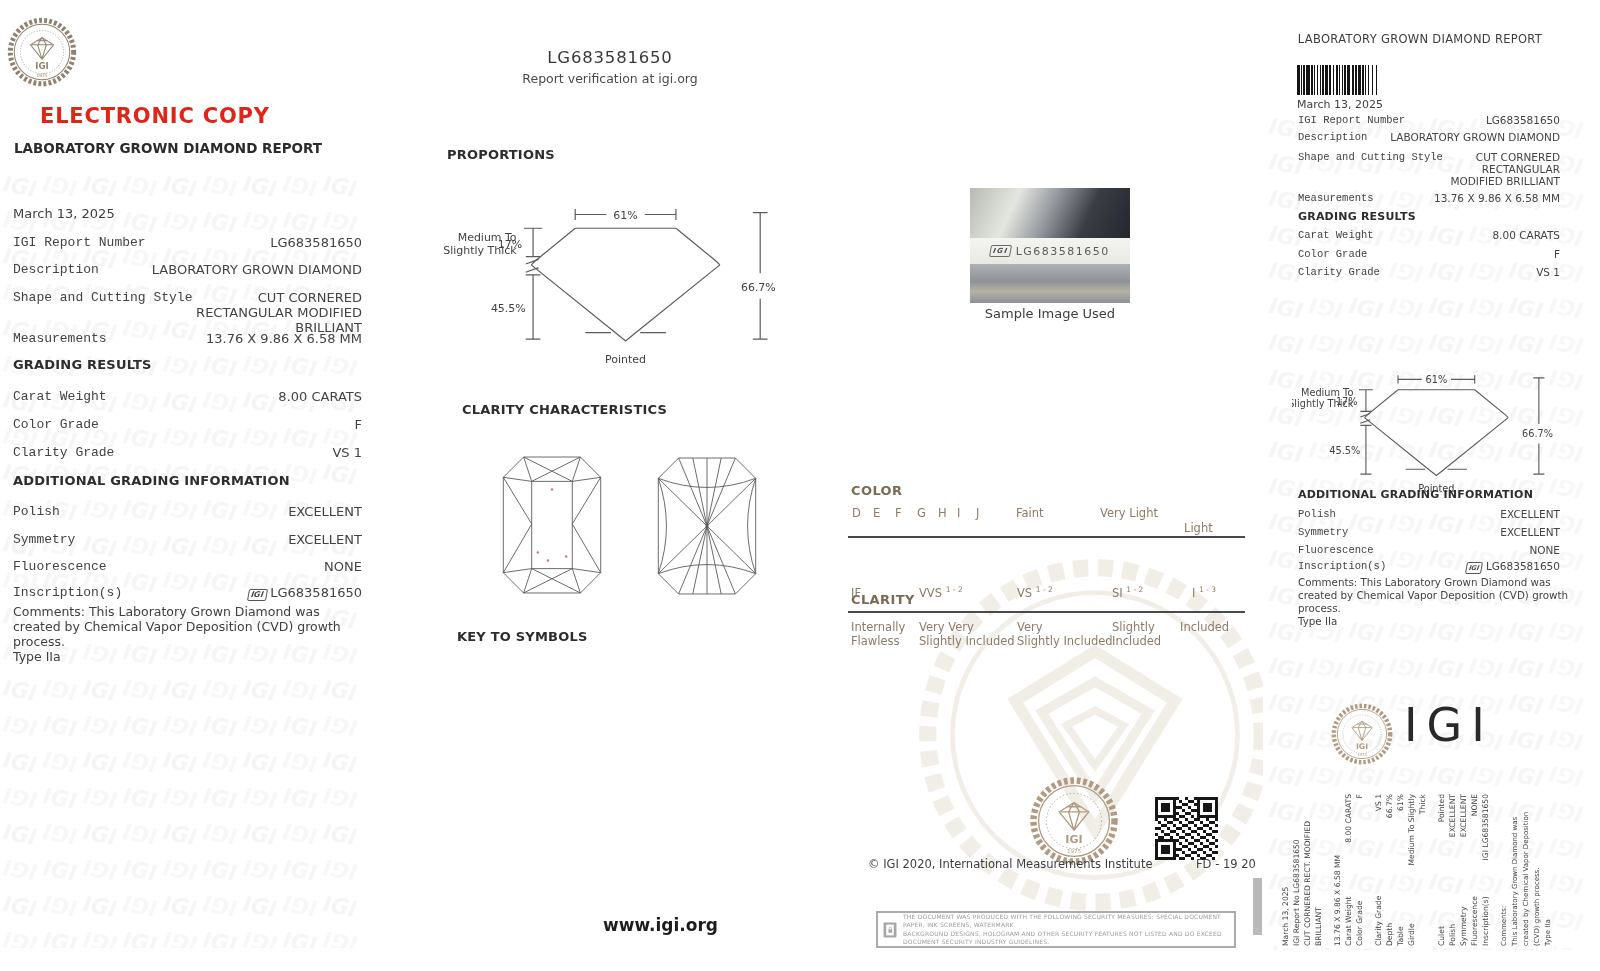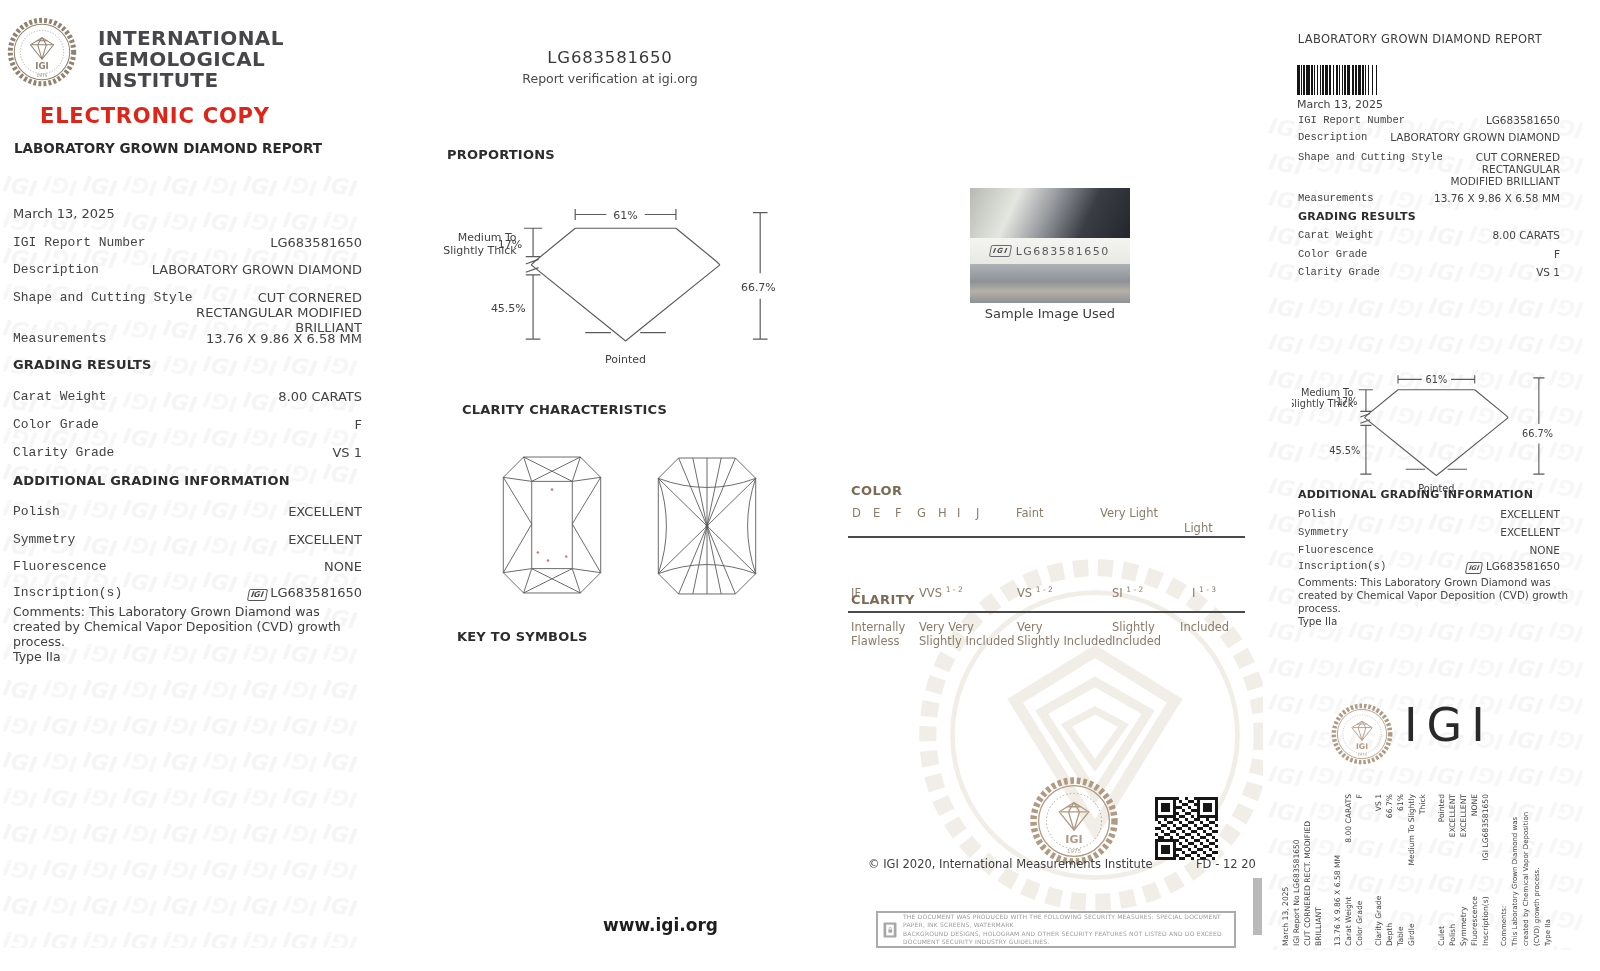--- a/index.html
+++ b/index.html
@@ -238,25 +238,20 @@
 
     <svg class="abs" style="left:6px;top:16px;" width="72" height="72" viewBox="0 0 100 100">
       <circle cx="50" cy="50" r="44" fill="none" stroke="#90826f" stroke-width="7" stroke-dasharray="4 3"></circle>
       <circle cx="50" cy="50" r="38.5" fill="none" stroke="#90826f" stroke-width="1.4"></circle>
       <circle cx="50" cy="50" r="30" fill="none" stroke="#90826f" stroke-width="1" stroke-dasharray="1.5 2.4"></circle>
       <path d="M50 30 L66 40 L50 60 L34 40 Z M42 34.5 L58 34.5 M36 40 H64 M50 30 L44 40 L50 60 M50 30 L56 40 L50 60" fill="none" stroke="#90826f" stroke-width="1.4"></path>
       <text x="50" y="74" text-anchor="middle" font-size="12" font-weight="bold" fill="#90826f">IGI</text>
       <text x="50" y="85" text-anchor="middle" font-size="6" fill="#90826f">1975</text>
     </svg>
 
-    <div class="abs" style="left:98px;top:28px;font-size:20px;font-weight:bold;color:#47474b;line-height:21px;letter-spacing:.4px;">
-      <div>INTERNATIONAL</div>
-      <div>GEMOLOGICAL</div>
-      <div>INSTITUTE</div>
-    </div>
 
     <div class="abs" style="left:40px;top:104px;font-size:21px;font-weight:bold;color:#e02418;letter-spacing:.8px;">ELECTRONIC COPY</div>
     <div class="abs" style="left:14px;top:140px;font-size:13.5px;font-weight:bold;color:#2b2b2d;">LABORATORY GROWN DIAMOND REPORT</div>
 
     <div class="abs" style="left:13px;top:206px;font-size:13px;">March 13, 2025</div>
 
     <div class="kv" style="left:13px;top:235px;width:349px;">
       <span class="lab">IGI Report Number</span>
       <span class="val">LG683581650</span>
     </div>
@@ -655,21 +650,21 @@
         <i style="left:18px;top:60px;width:3px;height:3px"></i>
         <i style="left:24px;top:60px;width:3px;height:3px"></i>
         <i style="left:27px;top:60px;width:3px;height:3px"></i>
         <i style="left:36px;top:60px;width:3px;height:3px"></i>
         <i style="left:45px;top:60px;width:3px;height:3px"></i>
         <i style="left:48px;top:60px;width:3px;height:3px"></i>
         <i style="left:57px;top:60px;width:3px;height:3px"></i>
       </div>
 
     <div class="abs" style="left:868px;top:857px;font-size:11.5px;color:#3e3e41;">© IGI 2020, International Measurements Institute</div>
-    <div class="abs" style="left:1196px;top:857px;font-size:11.5px;color:#3e3e41;">FD - 12 20</div>
+    <div class="abs" style="left:1196px;top:857px;font-size:11.5px;color:#3e3e41;">FD - 19 20</div>
 
     <div class="abs" style="left:603px;top:915px;font-size:17px;font-weight:bold;color:#1d1d1f;">www.igi.org</div>
 
     <div class="abs" style="left:876px;top:911px;width:356px;height:33px;border:2px solid #ababab;display:flex;align-items:center;background:#fff;">
       <svg style="margin:0 6px 0 5px;" width="20" height="24" viewBox="0 0 26 30">
         <rect x="1" y="1" width="24" height="28" rx="2" fill="#a6a6a6"></rect>
         <rect x="6" y="5" width="14" height="20" fill="#ffffff"></rect>
         <rect x="10" y="14" width="7" height="6" fill="#a6a6a6"></rect>
         <path d="M11.5 14 v-2 a2 2 0 0 1 4 0 v2" fill="none" stroke="#a6a6a6" stroke-width="1.4"></path>
       </svg>

